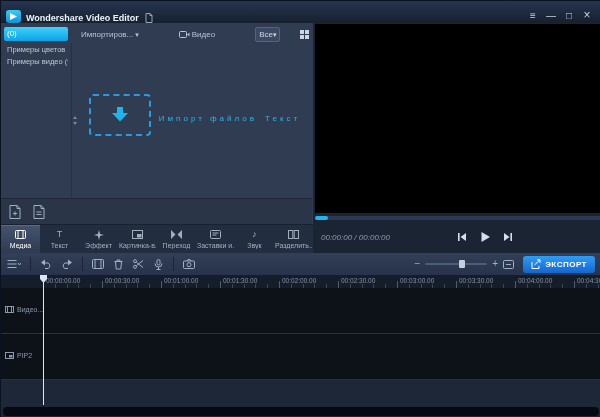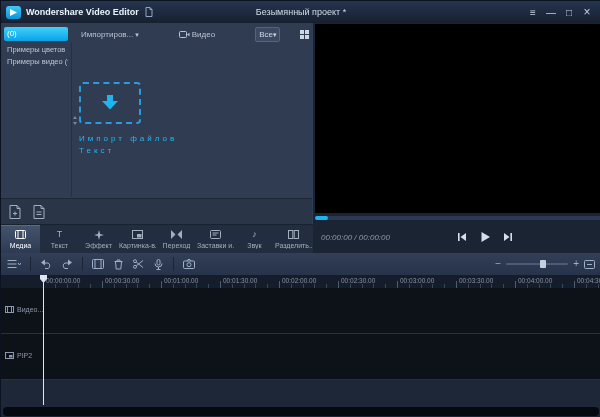--- a/index.html
+++ b/index.html
@@ -1,21 +1,21 @@
 <!DOCTYPE html>
 <html><head>
 <meta charset="utf-8">
 <style>
   html,body{margin:0;padding:0;}
   body{font-family:"Liberation Sans",sans-serif;background:#707070;}
   .window{position:relative;width:600px;height:417px;background:#27334a;border:1px solid #0b1220;overflow:hidden;}
   svg{display:block;}
 
   
-  .titlebar{position:absolute;top:0;left:0;right:0;height:22px;background:linear-gradient(#263450,#16202f);display:flex;align-items:center;padding:0 5px;border-bottom:1px solid #0d1523;}
+  .titlebar{position:absolute;top:0;left:0;right:0;height:22px;background:linear-gradient(#263450,#16202f);display:flex;align-items:flex-end;padding:0 5px;border-bottom:1px solid #0d1523;}
   .logo{width:15px;height:13px;border-radius:3px;background:linear-gradient(#3ecbf7,#0c93d8);display:flex;align-items:center;justify-content:center;margin-right:5px;flex:0 0 auto;}
   .app-title{font-size:9px;font-weight:bold;color:#eaf4fd;margin-right:6px;white-space:nowrap;}
   .doc-icon{color:#93a7bf;}
   .project-title{position:absolute;left:140px;right:140px;text-align:center;font-size:9px;color:#d2dce8;white-space:nowrap;pointer-events:none;}
   .win-controls{margin-left:auto;display:flex;align-items:center;z-index:2;}
   .win-btn{width:18px;height:16px;display:flex;align-items:center;justify-content:center;font-size:10px;color:#c7d2e0;cursor:default;}
   .win-btn.close{font-size:12px;}
 
   
   .media-panel{position:absolute;top:22px;left:0;width:312px;height:230px;background:#303c51;border-right:1px solid #121a27;}
@@ -27,21 +27,21 @@
   .splitter .up{border-bottom:3px solid #78889c;}
   .splitter .dn{border-top:3px solid #78889c;}
 
   .media-toolbar{position:absolute;top:4px;left:80px;right:4px;height:14px;display:flex;align-items:center;font-size:8px;color:#b9c4d3;gap:20px;}
   .mt-btn{display:flex;align-items:center;gap:2px;white-space:nowrap;}
   .mt-sep{width:1px;height:10px;background:#1e2736;}
   .mt-spacer{flex:1;}
   .filter-select{display:flex;align-items:center;justify-content:space-between;width:46px;height:13px;background:#3b4962;border:1px solid #53647e;border-radius:2px;padding:0 3px;color:#cdd7e4;}
   .arrow{font-size:7px;line-height:1;}
 
-  .dropzone-area{position:absolute;top:20px;left:78px;right:3px;bottom:58px;display:flex;flex-direction:column;align-items:flex-start;justify-content:center;}
+  .dropzone-area{position:absolute;top:20px;left:78px;right:3px;bottom:58px;display:flex;flex-direction:row;align-items:center;justify-content:center;gap:8px;}
   .drop-box{width:58px;height:38px;border:2px dashed #2a9be0;border-radius:4px;display:flex;align-items:center;justify-content:center;margin-bottom:9px;}
   .drop-text{color:#27b7f3;font-size:8px;letter-spacing:3px;text-align:center;line-height:12px;white-space:nowrap;}
 
   .media-bottom{position:absolute;left:0;right:1px;bottom:28px;height:26px;background:#2a3548;border-top:1px solid #1d2736;display:flex;align-items:center;padding:0 8px;gap:12px;color:#9fb0c2;}
 
   
   .tabs{position:absolute;left:0;bottom:0;width:312px;height:28px;background:#222d3f;border-top:1px solid #19222f;display:flex;}
   .tab{flex:1;display:flex;flex-direction:column;align-items:center;justify-content:center;gap:2px;color:#a3afbf;overflow:hidden;}
   .tab.active{background:linear-gradient(#45546e,#2d3a52);color:#fff;box-shadow:inset 0 1px 0 #5a6b88;}
   .tab-glyph{height:10px;display:flex;align-items:center;justify-content:center;font-size:9px;line-height:1;}
@@ -99,21 +99,20 @@
           <path d="M1 1 L8 4.5 L1 8 Z" fill="#fff"></path>
         </svg>
     </span>
     <span class="app-title">Wondershare Video Editor</span>
     <span class="doc-icon">
       <svg width="8" height="10" viewBox="0 0 8 10">
           <path d="M1 .5 H5 L7 2.5 V9.5 H1 Z" fill="none" stroke="currentColor"></path>
           <path d="M5 .5 V2.5 H7" fill="none" stroke="currentColor"></path>
         </svg>
     </span>
-    <span class="project-title">Безымянный проект *</span>
     <span class="win-controls">
       <span class="win-btn">≡</span>
       <span class="win-btn">—</span>
       <span class="win-btn">□</span>
       <span class="win-btn close">×</span>
     </span>
   </div>
 
   <div class="media-panel">
 
@@ -351,20 +350,27 @@
       </span>
       <span class="zoom-glyph">+</span>
       <span class="tl-icon">
         <svg width="11" height="9" viewBox="0 0 11 9" stroke="currentColor" fill="none">
             <rect x="0.5" y="0.5" width="10" height="8" rx="1"></rect>
             <path d="M3 4.5 H8"></path>
           </svg>
       </span>
     </span>
 
+    <span class="export-btn">
+      <svg width="10" height="10" viewBox="0 0 10 10" stroke="#fff" fill="none">
+          <path d="M1 3 V9.5 H8 V7"></path>
+          <path d="M3.5 6 L9 0.8 M6 0.8 H9 V3.8"></path>
+        </svg>
+      <span>ЭКСПОРТ</span>
+    </span>
   </div>
 
   <div class="timeline">
     <div class="ruler">
       <span class="ticks"></span>
       <span class="ticks-major"></span>
       <span class="ruler-label rl0">00:00:00.00</span>
       <span class="ruler-label rl1">00:00:30.00</span>
       <span class="ruler-label rl2">00:01:00.00</span>
       <span class="ruler-label rl3">00:01:30.00</span>

